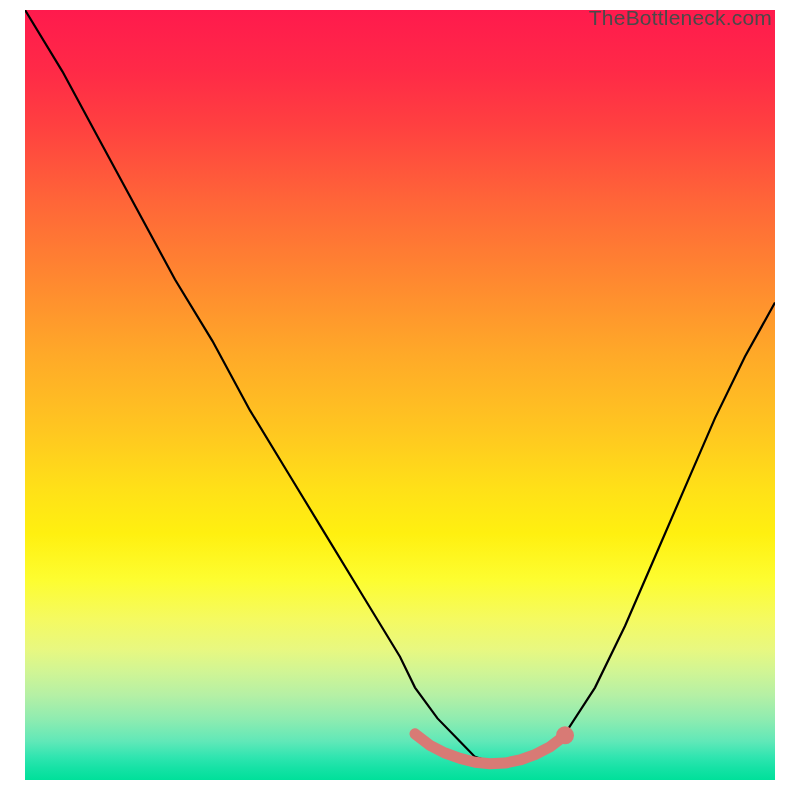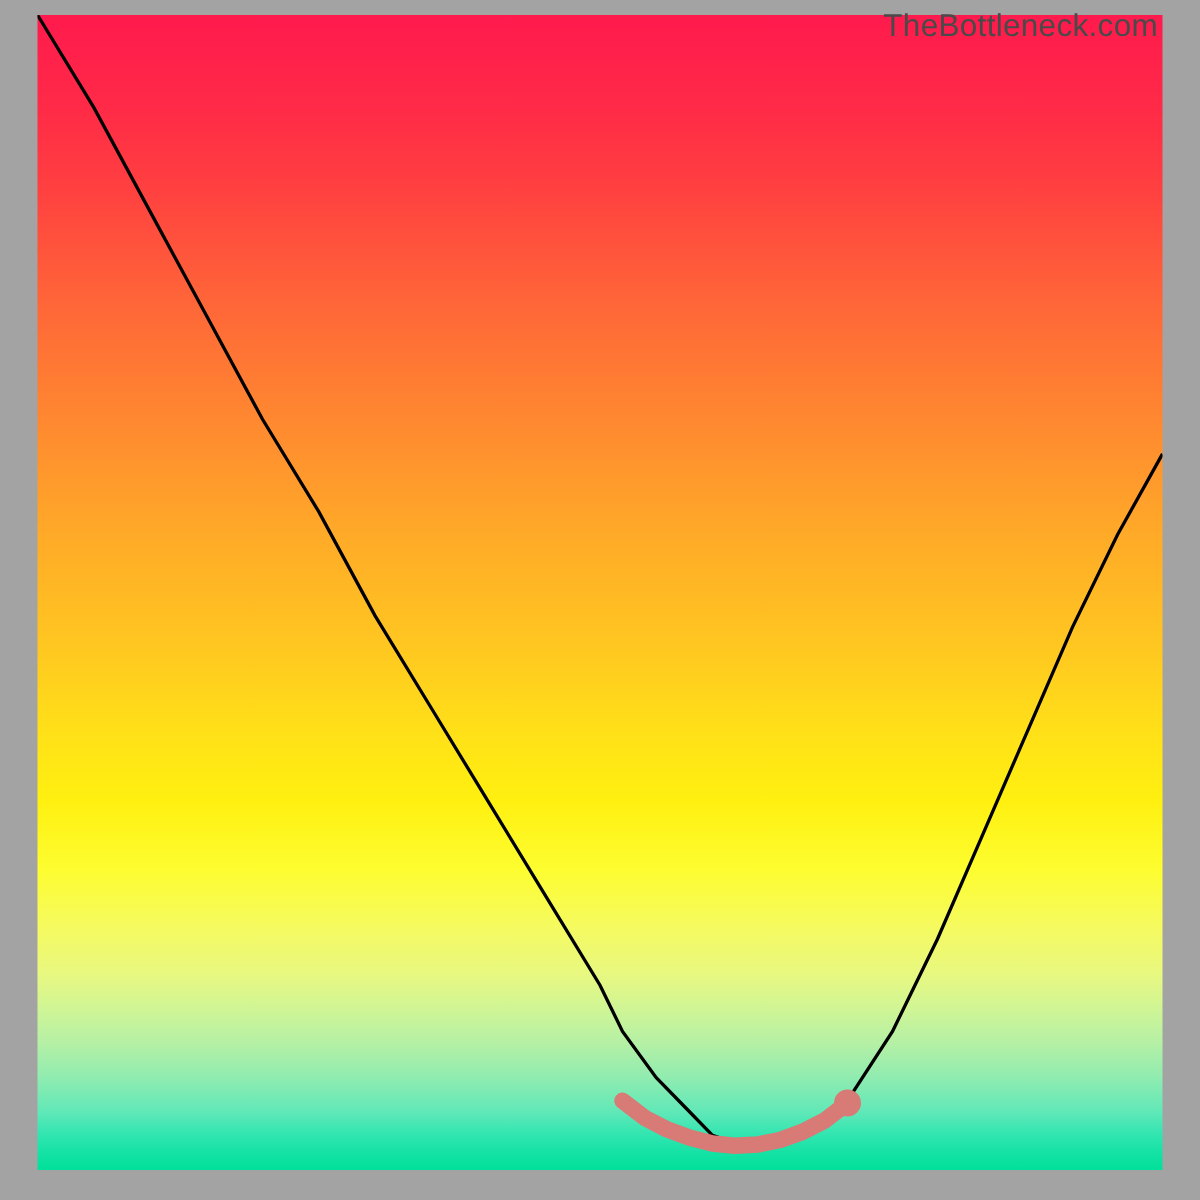--- a/index.html
+++ b/index.html
@@ -7,21 +7,21 @@
     padding: 0;
     background: #000;
     width: 800px;
     height: 800px;
     overflow: hidden;
   }
   .chart-container {
     position: relative;
     width: 800px;
     height: 800px;
-    background: #a3a3a3;
+    background: #ffffff;
   }
   .plot-area {
     position: absolute;
     left: 25px;
     top: 10px;
     width: 750px;
     height: 770px;
   }
   .gradient-bg {
     position: absolute;

